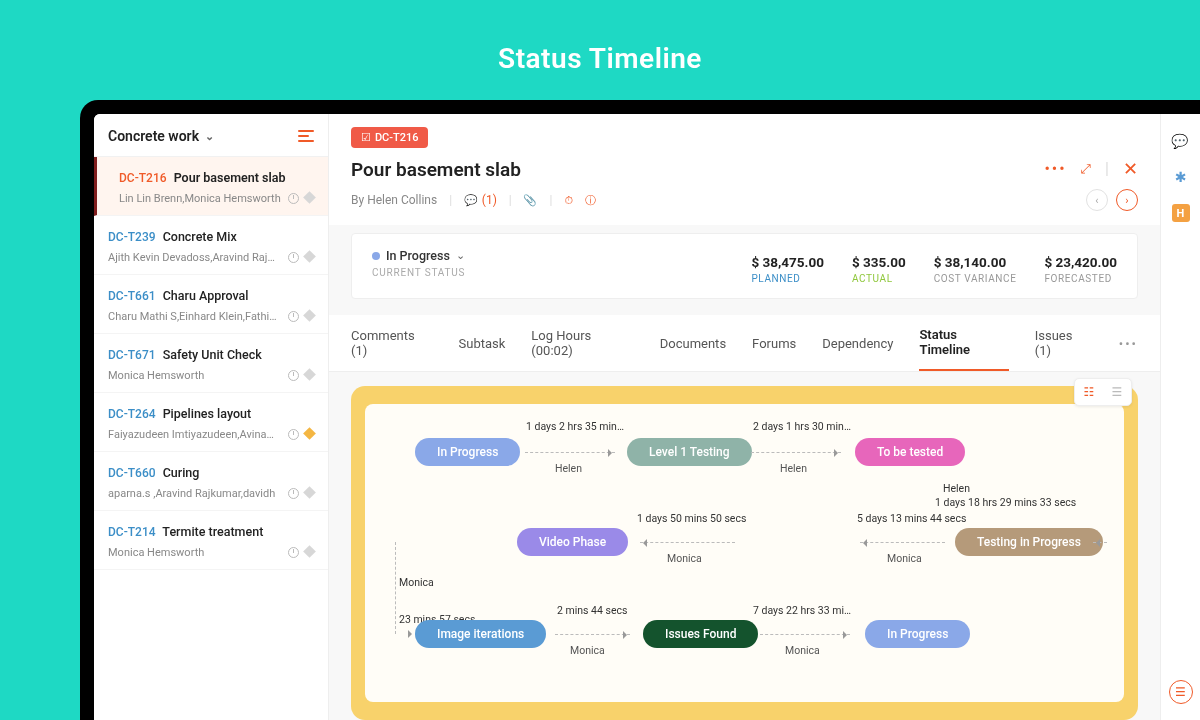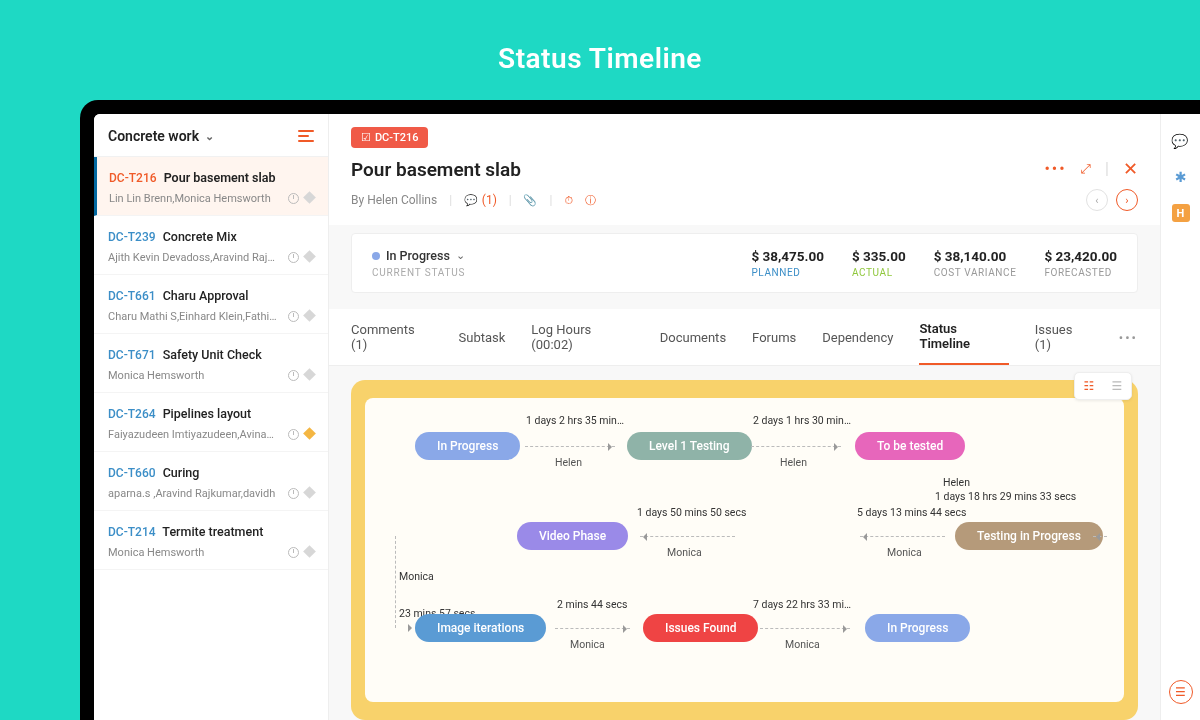--- a/index.html
+++ b/index.html
@@ -10,21 +10,21 @@
 
   
   .sidebar { width: 235px; border-right: 1px solid #eee; background: #fff; display: flex; flex-direction: column; }
   .sidebar-header { display: flex; justify-content: space-between; align-items: center; padding: 14px 14px 12px; border-bottom: 1px solid #f1f1f1; }
   .sidebar-title { font-size: 14px; font-weight: 600; color: #222; display: flex; align-items: center; gap: 6px; }
   .chev { font-size: 11px; color: #666; }
   .hamburger { width: 16px; height: 12px; display: flex; flex-direction: column; justify-content: space-between; }
   .hamburger span { height: 2px; background: #f05a28; border-radius: 1px; }
   .hamburger span:nth-child(2){ width: 70%; }
   .task-item { padding: 10px 14px 10px 14px; border-bottom: 1px solid #f4f4f4; cursor: pointer; }
-  .task-item.active { background: #fff5ef; border-left: 3px solid #0369a1; padding-left: 12px; }
+  .task-item.active { background: #fff5ef; border-left: 3px solid #7f1d1d; padding-left: 22px; }
   .task-id { font-size: 12px; color: #3b8ec7; font-weight: 500; }
   .task-item.active .task-id { color: #f05a28; }
   .task-title { font-size: 12.5px; color: #222; font-weight: 500; margin-left: 4px; }
   .task-item.active .task-title { font-weight: 600; }
   .task-meta { display: flex; justify-content: space-between; align-items: center; margin-top: 6px; }
   .task-people { font-size: 11px; color: #888; white-space: nowrap; overflow: hidden; text-overflow: ellipsis; max-width: 170px; }
   .task-icons { display: flex; gap: 6px; color: #bbb; font-size: 10px; }
   .diamond { width: 9px; height: 9px; transform: rotate(45deg); background: #d7d7d7; }
   .diamond.gold { background: #f4b642; }
   .clock { width: 11px; height: 11px; border: 1.3px solid #bbb; border-radius: 50%; position: relative; }
@@ -44,21 +44,21 @@
   .byline .sep { color: #ddd; }
   .byline-icon { color: #f05a28; font-size: 11px; }
 
   .status-bar { background: #fff; margin: 8px 22px 0; border: 1px solid #eee; border-radius: 4px; display: flex; padding: 14px 20px; align-items: flex-start; }
   .status-left { flex: 0 0 auto; }
   .status-label { font-size: 12.5px; color: #333; display: flex; align-items: center; gap: 6px; font-weight: 500; }
   .dot { width: 8px; height: 8px; border-radius: 50%; background: #8aa8e8; }
   .status-sub { font-size: 10px; color: #aaa; letter-spacing: 0.8px; margin-top: 4px; }
   .status-costs { margin-left: auto; display: flex; gap: 28px; }
   .cost { text-align: left; }
-  .cost-val { font-size: 13.5px; font-weight: 700; color: #222; }
+  .cost-val { font-size: 13.5px; font-weight: 700; color: #222; margin-top: 6px; }
   .cost-lbl { font-size: 10px; letter-spacing: 0.6px; margin-top: 3px; color: #999; }
   .cost-lbl.planned { color: #3b8ec7; }
   .cost-lbl.actual { color: #8fc73b; }
 
   .tabs { display: flex; gap: 26px; padding: 0 22px; margin-top: 16px; border-bottom: 1px solid #eee; background: #fff; font-size: 13px; color: #555; align-items: center; }
   .tab { padding: 12px 0; cursor: pointer; }
   .tab.active { color: #222; font-weight: 600; border-bottom: 2px solid #f05a28; }
   .tab-more { margin-left: 2px; letter-spacing: 2px; color: #999; }
 
   
@@ -69,21 +69,21 @@
   .vt.active { color: #f05a28; }
 
   .pill { position: absolute; padding: 7px 22px; border-radius: 18px; color: #fff; font-size: 12px; font-weight: 500; text-align: center; white-space: nowrap; }
   .p-inprogress { background: #8aa8e8; }
   .p-level1 { background: #8fb3a8; }
   .p-tobetested { background: #e766bb; }
   .p-video { background: #9a8ae8; }
   .p-level2 { background: #f4b642; }
   .p-testingprog { background: #b59a7a; }
   .p-imageiter { background: #5a9bd4; }
-  .p-issues { background: #ef4444; }
+  .p-issues { background: #14532d; }
 
   .edge-lbl { position: absolute; font-size: 10.5px; color: #333; text-align: center; white-space: nowrap; }
   .edge-sub { font-size: 10.5px; color: #555; }
   .arrow { position: absolute; height: 0; border-top: 1.5px dashed #bbb; }
   .arrow::after { content: ""; position: absolute; right: -1px; top: -4px; border: 4px solid transparent; border-left-color: #999; }
   .arrow.left::after { right: auto; left: -1px; border-left-color: transparent; border-right-color: #999; }
   .corner { position: absolute; border: 1.5px dashed #bbb; border-right: none; border-top: none; }
 
   
   .rail { width: 40px; background: #fff; border-left: 1px solid #eee; display: flex; flex-direction: column; align-items: center; gap: 18px; padding-top: 18px; }

